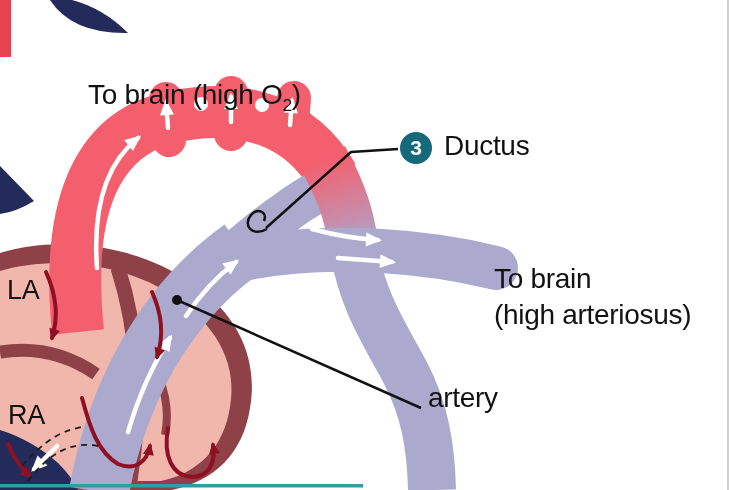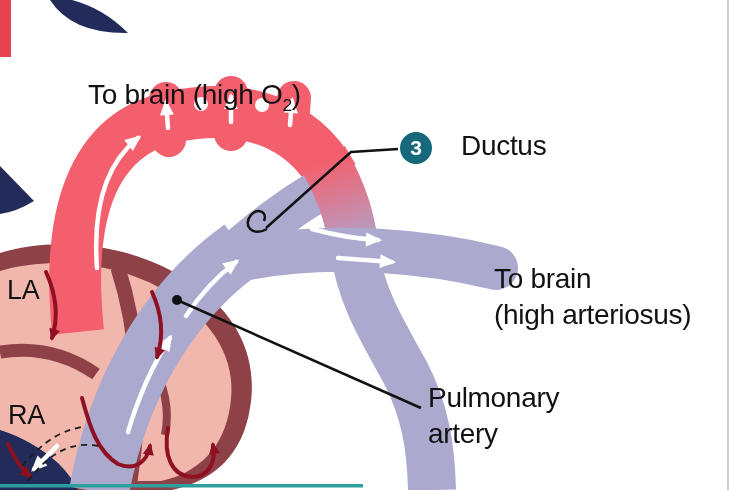--- a/index.html
+++ b/index.html
@@ -124,31 +124,30 @@
 
     <rect class="fill-teal" x="0" y="484" width="363" height="3.5"></rect>
   </svg>
 
   <div class="label" style="left:88px;top:50px;margin-top:27px;">
     <span>To brain (high O</span><sub>2</sub><span>)</span>
   </div>
 
   <div class="badge" style="left:400px;top:132px;">3</div>
 
-  <div class="label" style="left:444px;top:128px;margin-left:17px;">
+  <div class="label" style="left:444px;top:128px;">
     <div>Ductus</div>
   </div>
 
   <div class="label" style="left:494px;top:261px;">
     <div>To brain</div>
     <div>(high arteriosus)</div>
   </div>
 
   <div class="label" style="left:428px;top:380px;">
-    <div>Pulmonary</div>
     <div>artery</div>
   </div>
 
   <div class="label small" style="left:7px;top:272px;">LA</div>
   <div class="label small" style="left:8px;top:397px;">RA</div>
 
   <div class="page-edge"></div>
 </div>
 
 </body></html>

